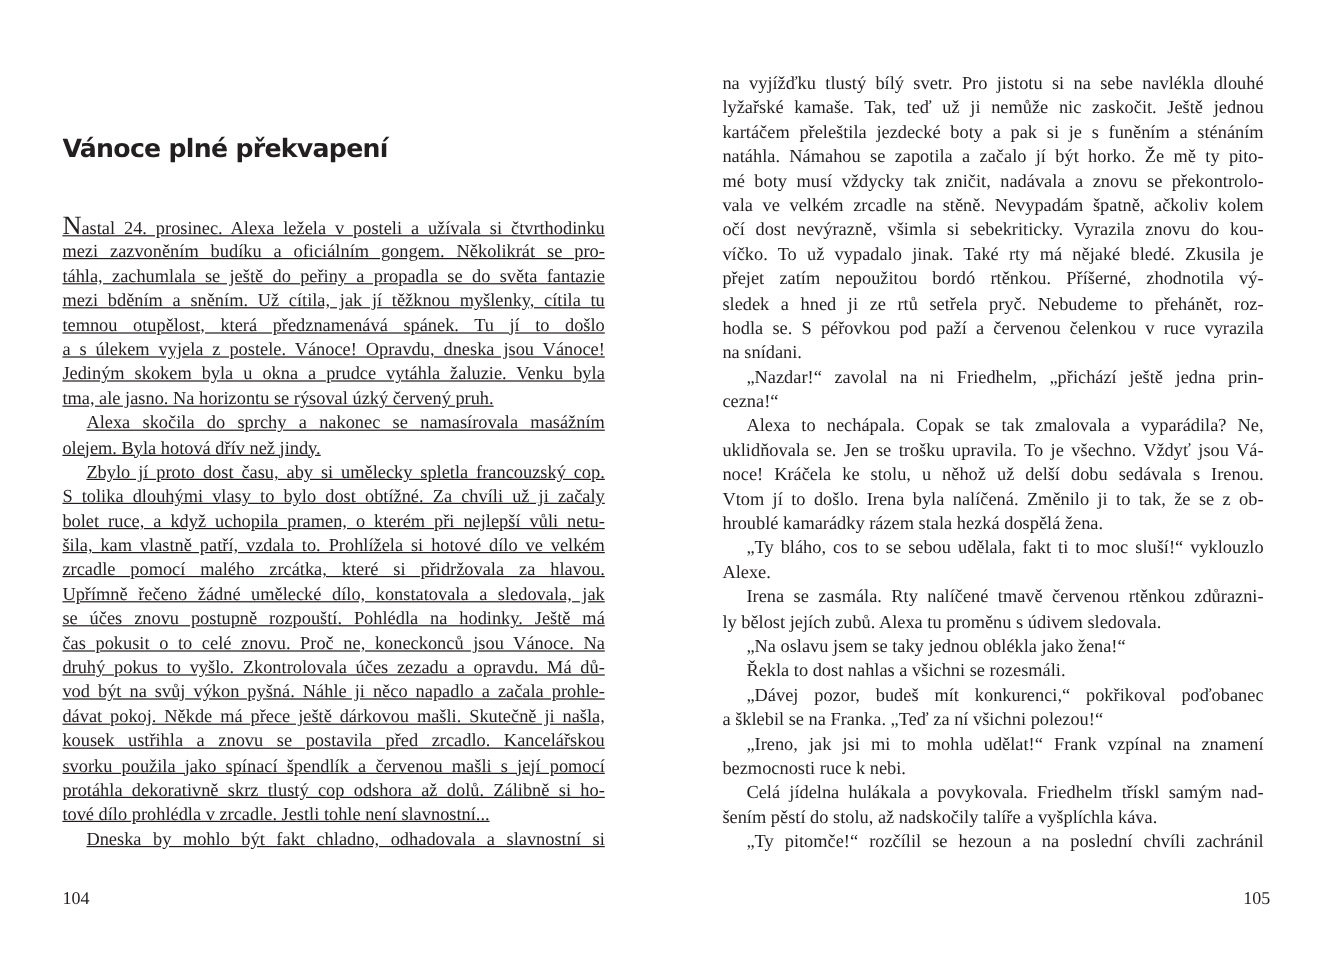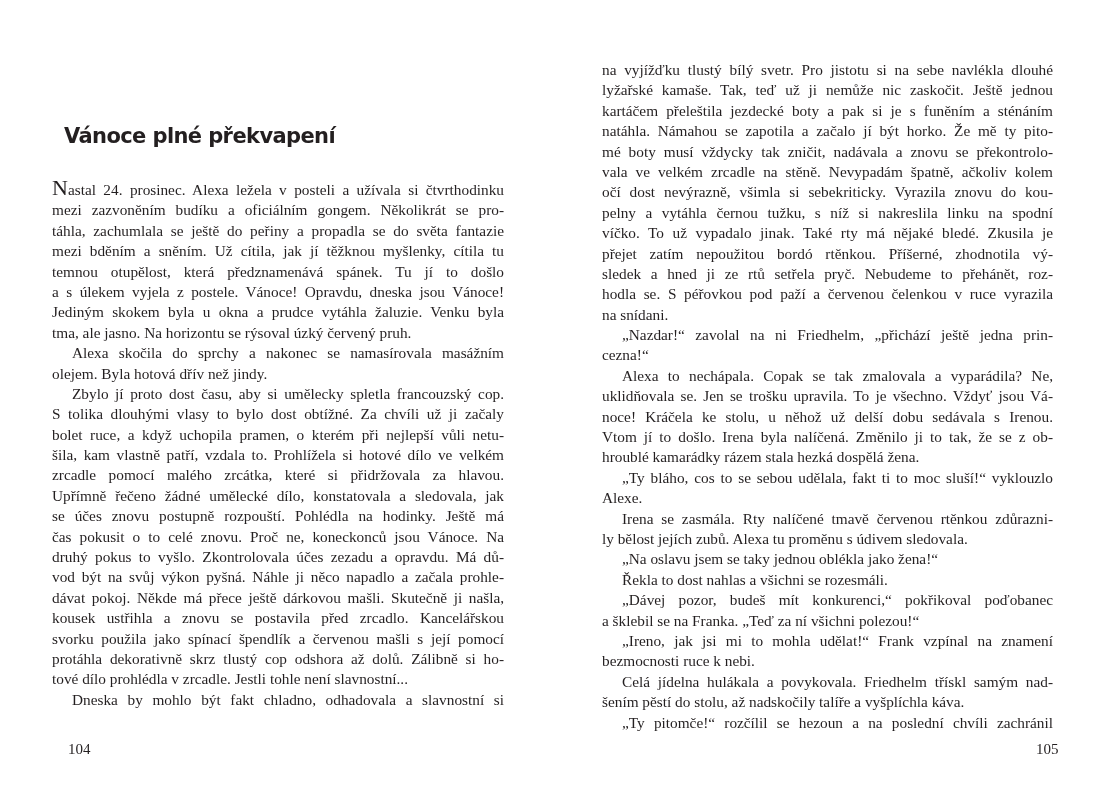--- a/index.html
+++ b/index.html
@@ -1,40 +1,40 @@
 <!DOCTYPE html>
 <html><head>
 <meta charset="utf-8">
 <style>
   html, body { margin:0; padding:0; background:#ffffff; }
   body { width:1105px; height:800px; position:relative; overflow:hidden; color:#231f20; }
   .page { position:absolute; top:0; height:582px; }
   .page-left { left:0; width:552px; }
   .page-right { left:552px; width:553px; }
   .title {
-    position:absolute; left:52px; top:112px; margin:12px;
+    position:absolute; left:52px; top:112px; margin:0;
     font-family:"DejaVu Sans", sans-serif; font-weight:bold; font-size:21px;
     letter-spacing:-0.6px; color:#231f20;
   }
   .body-text {
     position:absolute;
     font-family:"Liberation Serif", serif; font-size:15.3px; line-height:20.4px;
     text-align:justify; color:#231f20;
   }
-  .left-body { left:52px; top:180px; width:452px; }
+  .left-body { left:52px; top:180px; width:452px;text-decoration:underline; }
   .right-body { left:50px; top:60px; width:451px; }
   .line { display:block; white-space:nowrap; text-align-last:justify; text-align:justify; height:20.4px; overflow:visible; }
   .line.last { text-align-last:left; }
   .line.indent { padding-left:20px; }
   .dropcap { font-size:22px; line-height:16px; }
   .folio {
     position:absolute; top:741px;
     font-family:"Liberation Serif", serif; font-size:15px; color:#231f20;
   }
-  .folio-left { left:68px; }
+  .folio-left { left:52px; }
   .folio-right { left:484px; }
 </style>
 </head>
 <body>
 
 <div class="page page-left">
   <h1 class="title">Vánoce plné překvapení</h1>
   <div class="body-text left-body" id="left-body">
       <span class="line"><span class="dropcap">N</span><span>astal 24. prosinec. Alexa ležela v posteli a užívala si čtvrthodinku</span></span>
       <span class="line"><span>mezi zazvoněním budíku a oficiálním gongem. Několikrát se pro-</span></span>
@@ -68,21 +68,20 @@
 
 <div class="page page-right">
   <div class="body-text right-body" id="right-body">
       <span class="line"><span>na vyjížďku tlustý bílý svetr. Pro jistotu si na sebe navlékla dlouhé</span></span>
       <span class="line"><span>lyžařské kamaše. Tak, teď už ji nemůže nic zaskočit. Ještě jednou</span></span>
       <span class="line"><span>kartáčem přeleštila jezdecké boty a pak si je s funěním a sténáním</span></span>
       <span class="line"><span>natáhla. Námahou se zapotila a začalo jí být horko. Že mě ty pito-</span></span>
       <span class="line"><span>mé boty musí vždycky tak zničit, nadávala a znovu se překontrolo-</span></span>
       <span class="line"><span>vala ve velkém zrcadle na stěně. Nevypadám špatně, ačkoliv kolem</span></span>
       <span class="line"><span>očí dost nevýrazně, všimla si sebekriticky. Vyrazila znovu do kou-</span></span>
-      <span class="line"><span>pelny a vytáhla černou tužku, s níž si nakreslila linku na spodní</span></span>
       <span class="line"><span>víčko. To už vypadalo jinak. Také rty má nějaké bledé. Zkusila je</span></span>
       <span class="line"><span>přejet zatím nepoužitou bordó rtěnkou. Příšerné, zhodnotila vý-</span></span>
       <span class="line"><span>sledek a hned ji ze rtů setřela pryč. Nebudeme to přehánět, roz-</span></span>
       <span class="line"><span>hodla se. S péřovkou pod paží a červenou čelenkou v ruce vyrazila</span></span>
       <span class="line last"><span>na snídani.</span></span>
       <span class="line indent"><span>„Nazdar!“ zavolal na ni Friedhelm, „přichází ještě jedna prin-</span></span>
       <span class="line last"><span>cezna!“</span></span>
       <span class="line indent"><span>Alexa to nechápala. Copak se tak zmalovala a vyparádila? Ne,</span></span>
       <span class="line"><span>uklidňovala se. Jen se trošku upravila. To je všechno. Vždyť jsou Vá-</span></span>
       <span class="line"><span>noce! Kráčela ke stolu, u něhož už delší dobu sedávala s Irenou.</span></span>

